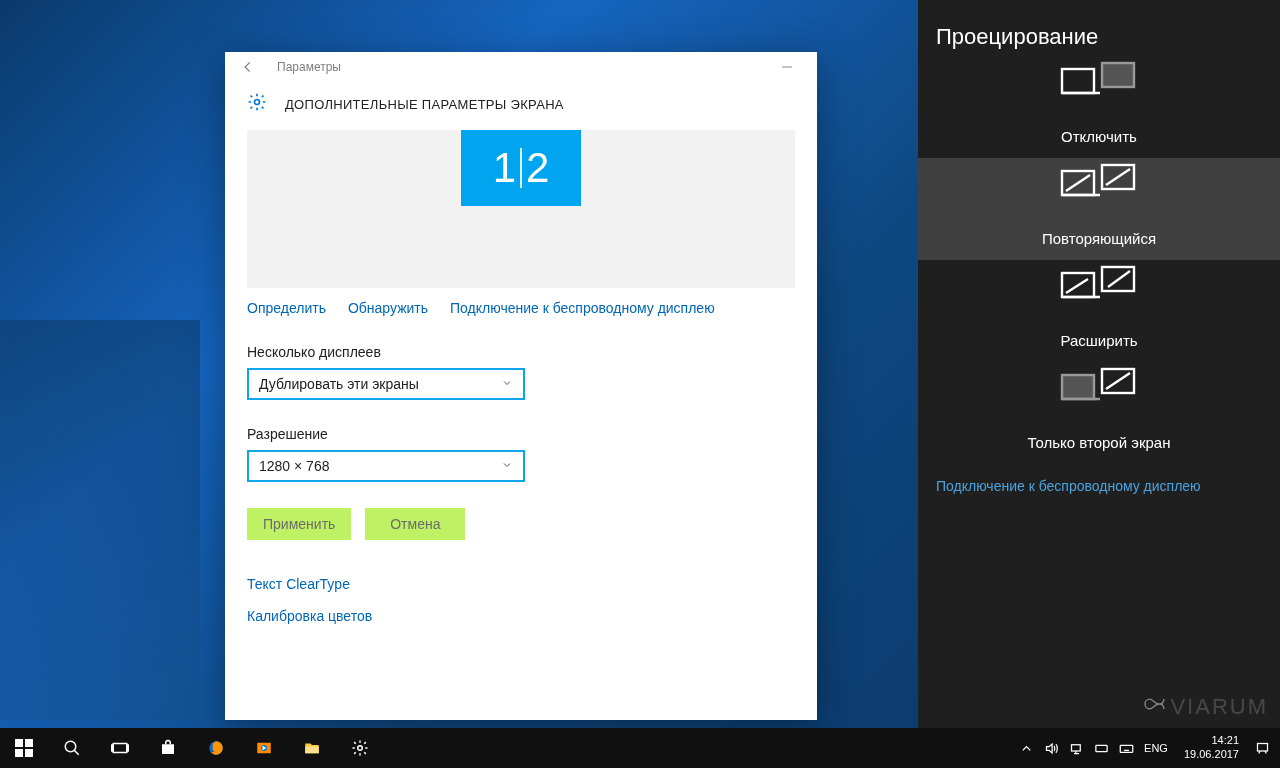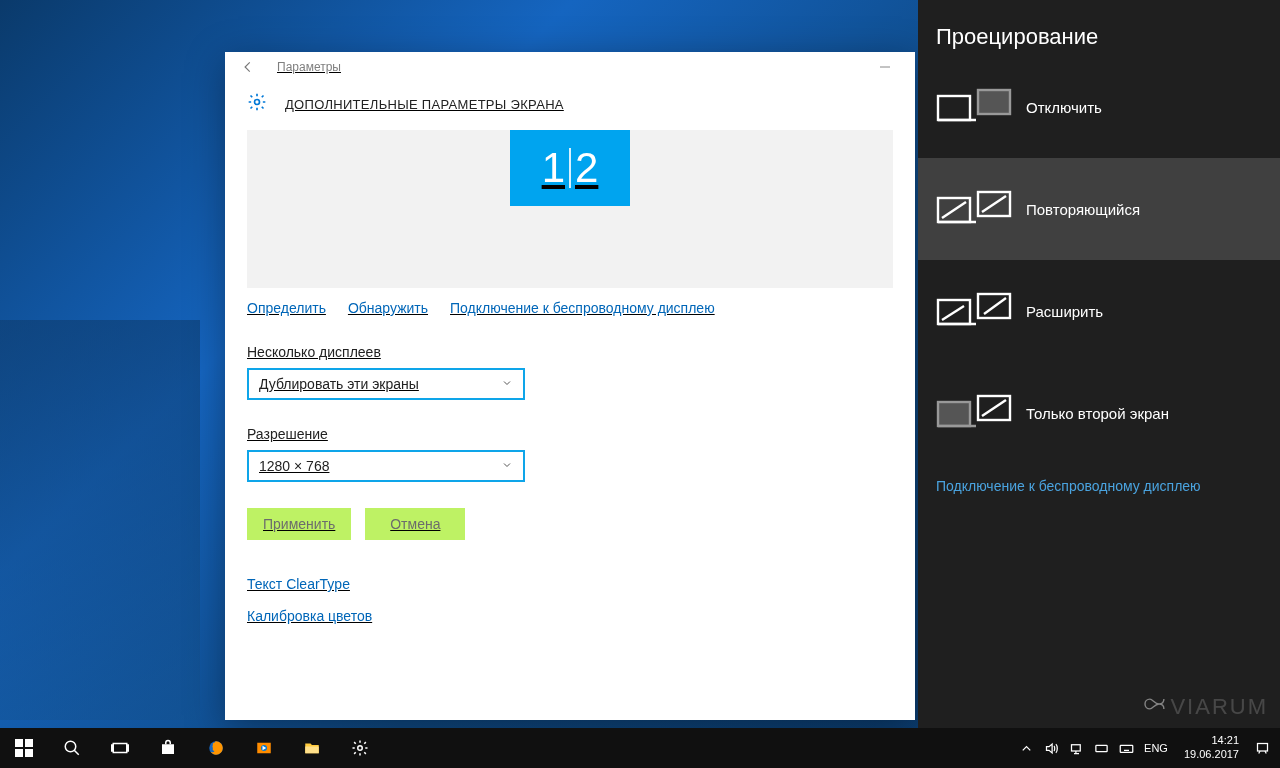--- a/index.html
+++ b/index.html
@@ -9,22 +9,22 @@
   width: 1280px; height: 768px;
   background: linear-gradient(135deg, #0a3a6b 0%, #1565c0 28%, #0e4780 55%, #093462 100%);
   position: relative;
 }
 .desktop::before {
   content: ""; position: absolute; left: 0; top: 320px; width: 200px; height: 400px;
   background: linear-gradient(180deg, rgba(14,60,110,.6), rgba(20,80,140,.4));
 }
 
 .settings-window {
-  position: absolute; left: 225px; top: 52px; width: 690px; height: 668px;
-  background: #fff; box-shadow: 0 8px 36px rgba(0,0,0,.35); text-decoration: underline;
+  position: absolute; left: 225px; top: 52px; width: 592px; height: 668px;
+  background: #fff; box-shadow: 0 8px 36px rgba(0,0,0,.35);
 }
 .win-titlebar {
   height: 30px; display: flex; align-items: center; padding: 0 8px; color: #7f7f7f; font-size: 12px;
 }
 .back-btn { width: 30px; height: 30px; display: flex; align-items: center; justify-content: center; color: #777; }
 .back-btn svg { width: 14px; height: 14px; }
 .win-title { margin-left: 14px; }
 .win-controls { margin-left: auto; display: flex; }
 .win-ctrl { width: 45px; height: 30px; display: flex; align-items: center; justify-content: center; color: #888; }
 .win-ctrl svg { width: 10px; height: 10px; }
@@ -67,21 +67,21 @@
 .related-title { font-size: 22px; font-weight: 300; color: #222; margin-bottom: 18px; }
 .related-link { color: #0066b8; font-size: 14px; margin-bottom: 16px; display: block; }
 
 
 .project-panel {
   position: absolute; right: 0; top: 0; width: 362px; height: 728px;
   background: #1f1f1f; color: #fff;
 }
 .proj-title { font-size: 22px; padding: 24px 18px 6px 18px; font-weight: 400; }
 .proj-item {
-  height: 102px; display: flex; align-items: center; padding: 0 18px; gap: 12px;
+  height: 102px; display: flex; align-items: center; padding: 0 18px; gap: 24px; flex-direction: column;
 }
 .proj-item.selected { background: #404040; }
 .proj-icon { width: 78px; height: 48px; display: flex; align-items: center; justify-content: center; flex-shrink: 0; }
 .proj-icon svg { width: 78px; height: 46px; }
 .proj-label { font-size: 15px; }
 .proj-link { color: #4aa3df; font-size: 14px; padding: 14px 18px 0 18px; display: block; }
 
 
 .taskbar {
   position: absolute; left: 0; bottom: 0; width: 1280px; height: 40px;

